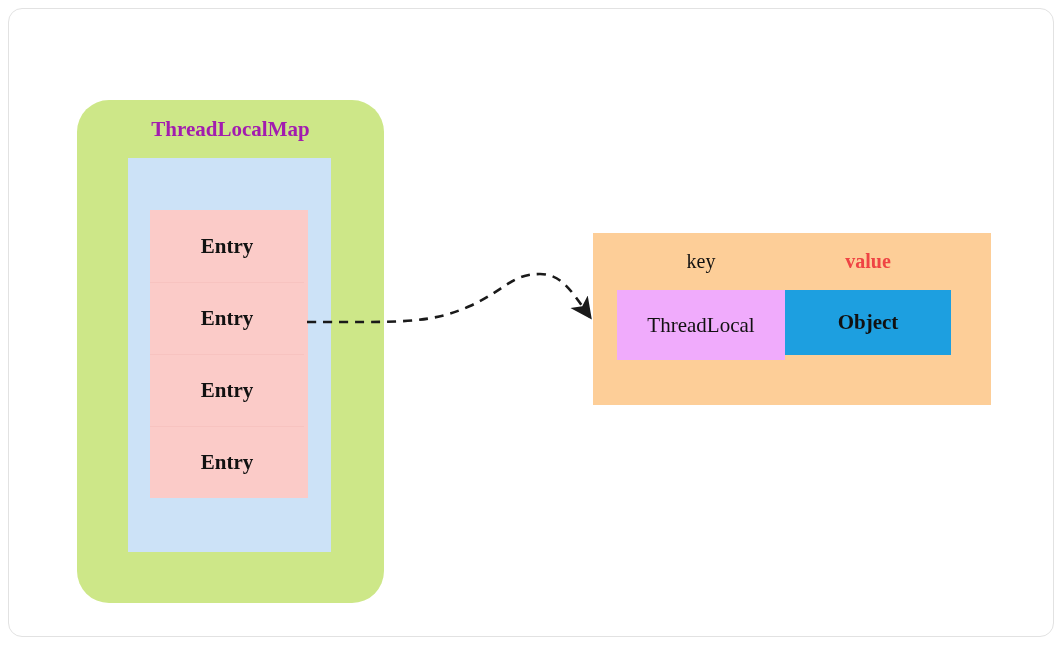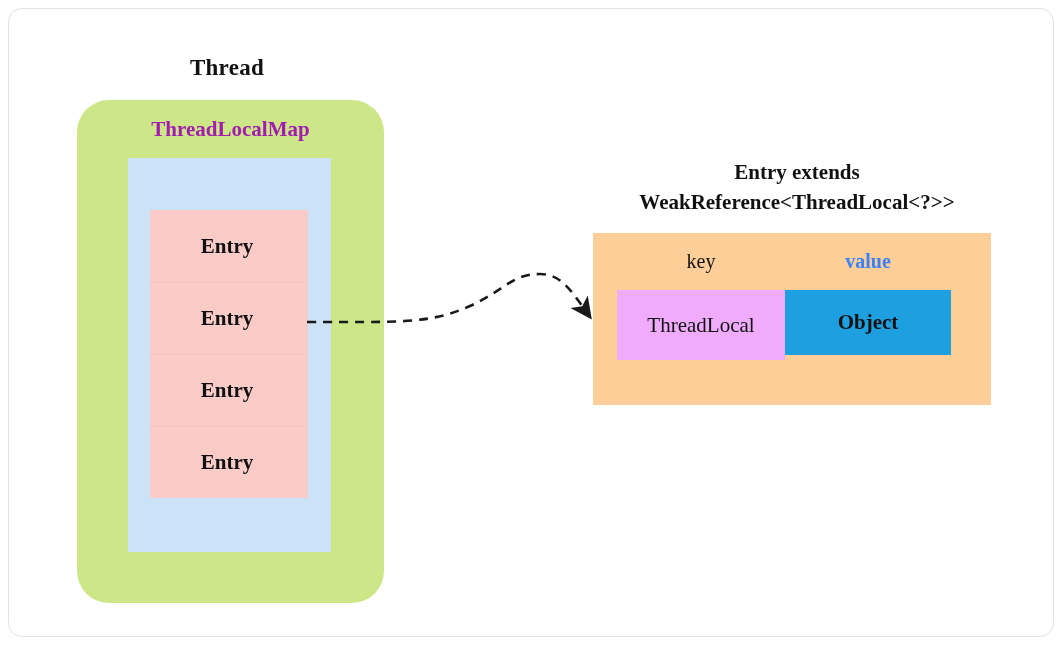--- a/index.html
+++ b/index.html
@@ -126,21 +126,21 @@
     color: #111111;
   }
   #col-head-value {
     position: absolute;
     left: 785px;
     top: 250px;
     width: 166px;
     text-align: center;
     font-size: 20px;
     font-weight: bold;
-    color: #3b82f6;
+    color: #ef4444;
   }
   #key-cell {
     position: absolute;
     left: 617px;
     top: 290px;
     width: 168px;
     height: 70px;
     background: #f0abfc;
     display: flex;
     align-items: center;
@@ -173,39 +173,34 @@
     pointer-events: none;
   }
 </style>
 </head>
 <body>
 
 <div id="canvas">
 
   <div id="outer-frame"></div>
 
-  <div id="thread-title">Thread</div>
 
   <div id="thread-box"></div>
 
   <div id="map-title">ThreadLocalMap</div>
 
   <div id="map-box"></div>
 
   <div id="entry-stack">
     <div class="entry-row sep">Entry</div>
     <div class="entry-row sep">Entry</div>
     <div class="entry-row sep">Entry</div>
     <div class="entry-row">Entry</div>
   </div>
 
-  <div id="entry-caption">
-    <div>Entry extends</div>
-    <div>WeakReference&lt;ThreadLocal&lt;?&gt;&gt;</div>
-  </div>
 
   <div id="entry-panel"></div>
 
   <div id="col-head-key">key</div>
   <div id="col-head-value">value</div>
 
   <div id="key-cell">ThreadLocal</div>
   <div id="value-cell">Object</div>
 
   <svg id="connector" viewBox="0 0 1064 647" xmlns="http://www.w3.org/2000/svg">

